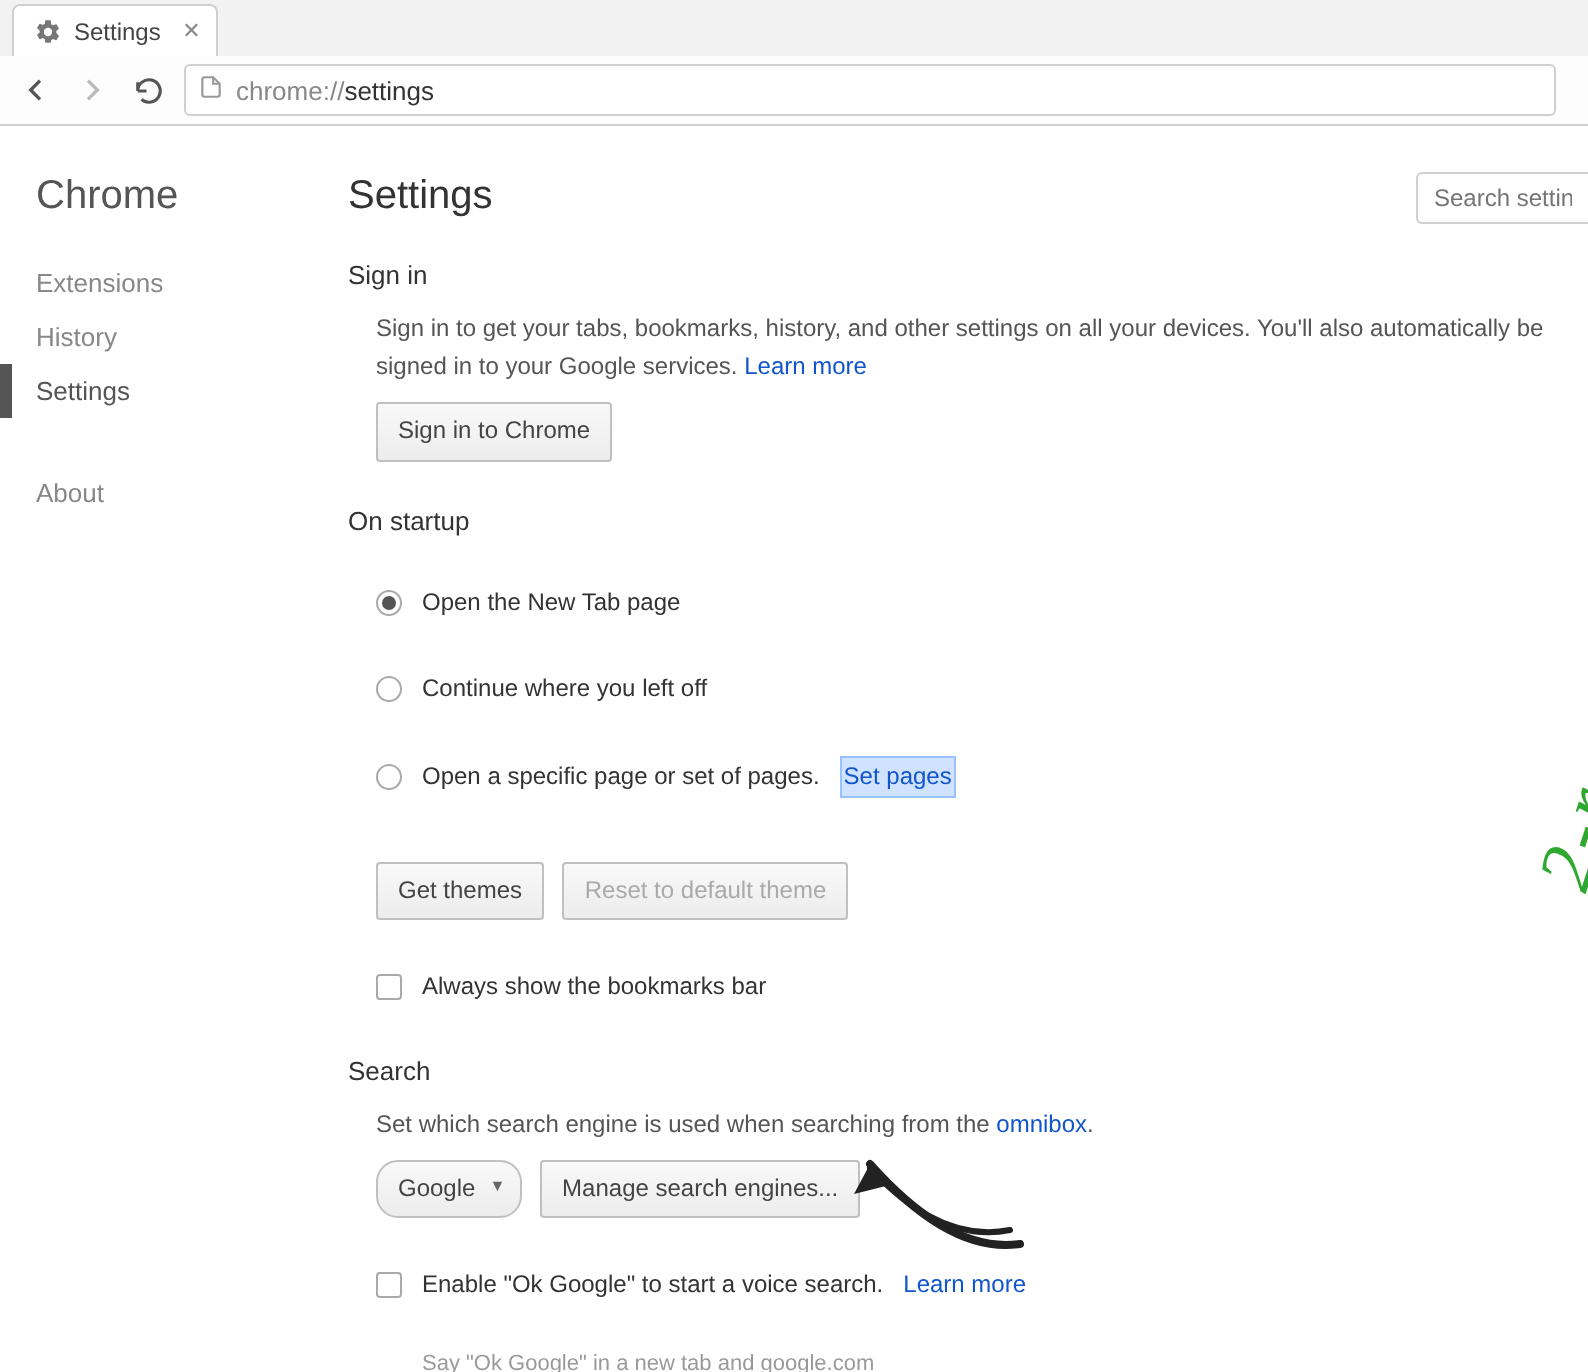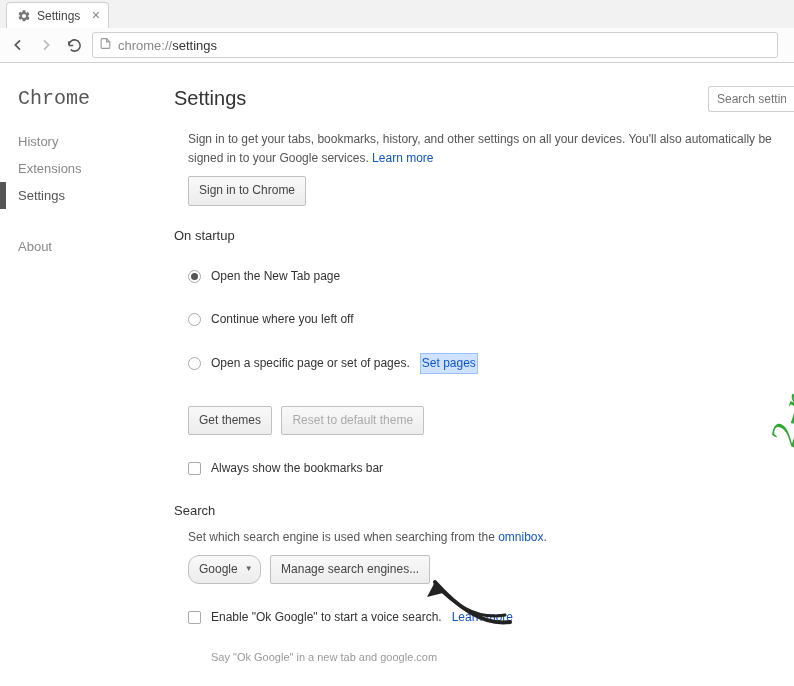--- a/index.html
+++ b/index.html
@@ -15,21 +15,21 @@
     .nav-btn { width: 20px; height: 20px; display: flex; align-items: center; justify-content: center; color: #555; border-radius: 3px; }
     .nav-btn.disabled { color: #bbb; }
     .url-bar { flex: 1; height: 26px; border: 1px solid #d0d0d0; border-radius: 3px; display: flex; align-items: center; padding: 0 6px; gap: 6px; background: #fff; margin-right: 8px; }
     .url-text { font-size: 13px; }
     .url-proto { color: #888; }
     .url-rest { color: #333; }
 
     
     .content { display: flex; height: calc(100% - 62px); }
     .sidebar { width: 146px; padding: 24px 0 0 18px; border-right: 0; }
-    .sidebar-title { font-size: 20px; color: #555; font-weight: 400; margin-bottom: 18px; font-family: Liberation Mono, monospace; }
+    .sidebar-title { font-size: 20px; color: #555; font-weight: 400; margin-bottom: 18px; }
     .sidebar-item { font-size: 13px; color: #888; padding: 6px 0; cursor: pointer; }
     .sidebar-item.selected { color: #555; position: relative; }
     .sidebar-item.selected::before { content: ''; position: absolute; left: -18px; top: 0; bottom: 0; width: 6px; background: #555; }
     .sidebar-gap { height: 24px; }
 
     .main { flex: 1; padding: 24px 18px 0 28px; overflow: hidden; }
     .page-title { font-size: 20px; color: #333; font-weight: 400; margin-bottom: 20px; }
     .section { margin-bottom: 22px; }
     .section-title { font-size: 13px; color: #333; margin-bottom: 10px; }
     .section-body { padding-left: 14px; font-size: 12px; color: #333; line-height: 1.6; }
@@ -99,31 +99,32 @@
       <span class="url-text">
         <span class="url-proto">chrome://</span><span class="url-rest">settings</span>
       </span>
     </div>
   </div>
 </div>
 
 <div class="content">
   <div class="sidebar">
     <div class="sidebar-title">Chrome</div>
+    <div class="sidebar-item">Extensions</div>
     <div class="sidebar-item">History</div>
-    <div class="sidebar-item">Extensions</div>
     <div class="sidebar-item selected">Settings</div>
     <div class="sidebar-gap"></div>
     <div class="sidebar-item">About</div>
   </div>
 
   <div class="main">
     <div class="page-title">Settings</div>
 
     <div class="section">
+      <div class="section-title">Sign in</div>
       <div class="section-body">
         <span class="desc">Sign in to get your tabs, bookmarks, history, and other settings on all your devices. You'll also automatically be signed in to your Google services.</span>
         <a class="link">Learn more</a>
         <div>
           <span class="btn">Sign in to Chrome</span>
         </div>
       </div>
     </div>
 
     <div class="section">

